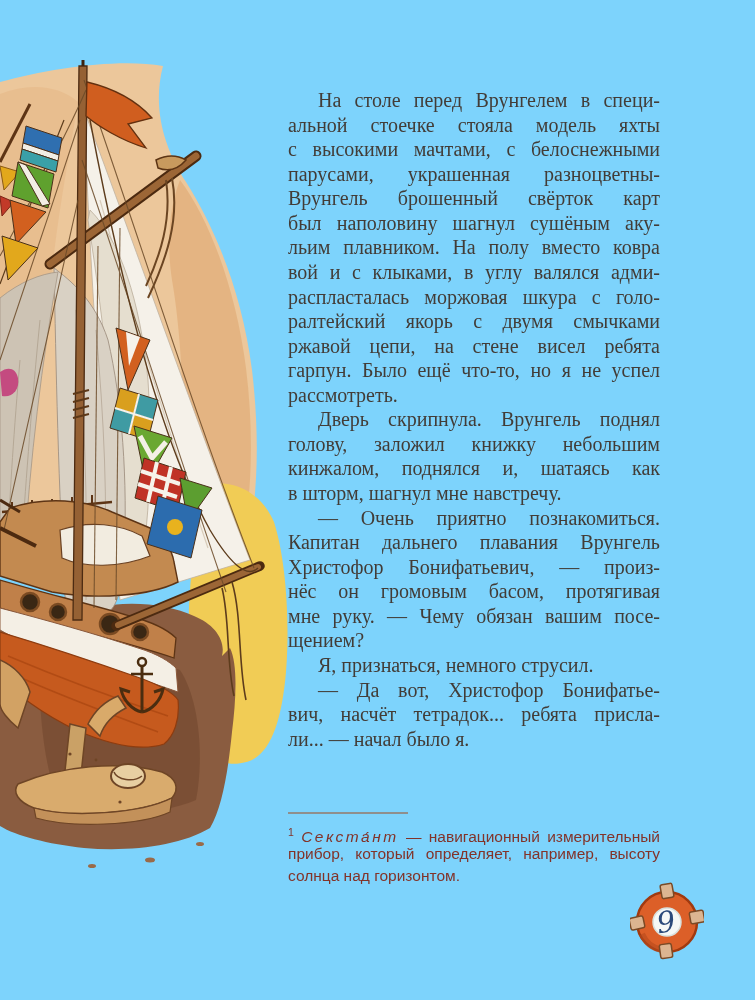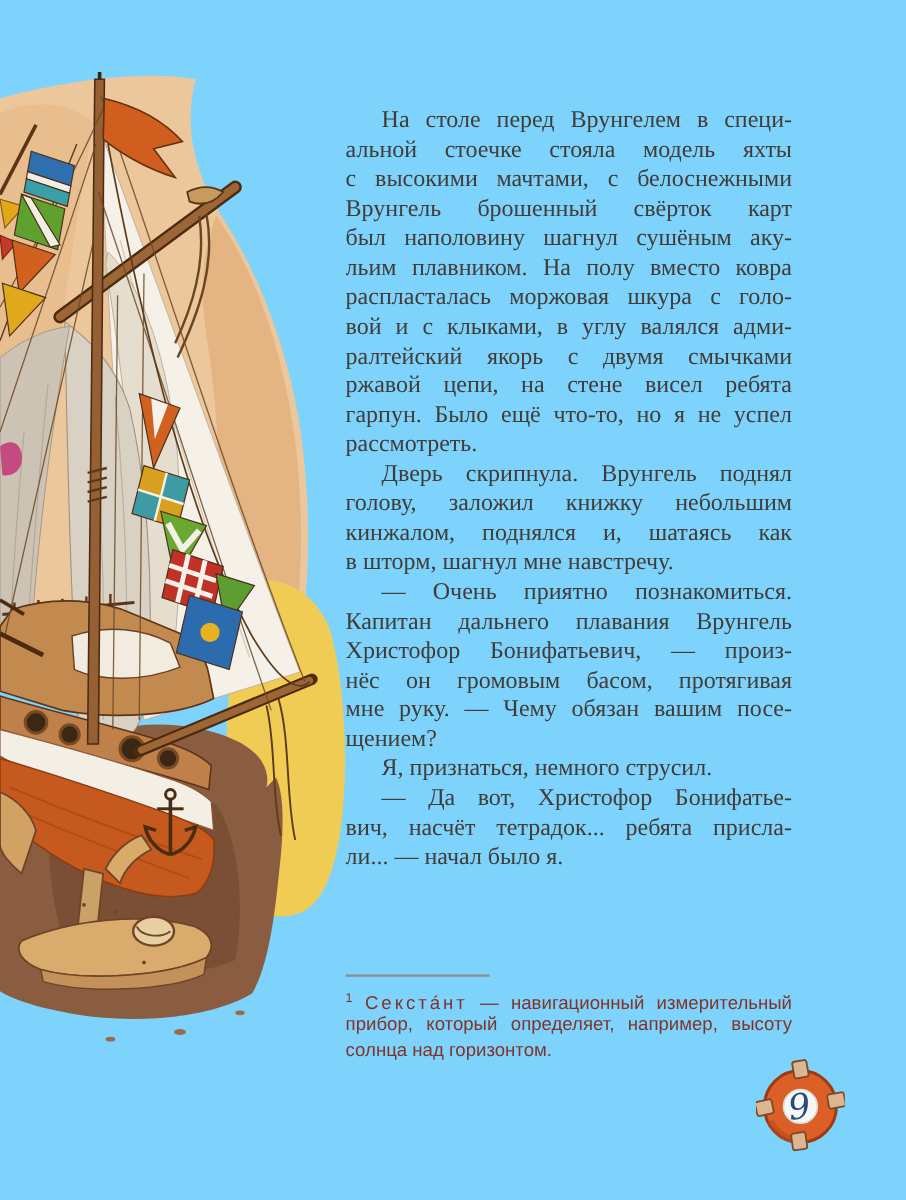--- a/index.html
+++ b/index.html
@@ -25,21 +25,21 @@
     border-top:2px solid #8f8f8d;
   }
   .footnote{
     position:absolute; left:288px; top:821px; width:372px;
     font-family:"Liberation Sans", sans-serif;
     font-size:15.5px; color:var(--footnote-text,#823329); font-weight:500;
   }
   .fn-line{height:22px; line-height:22px;}
   .fn-line.j{text-align:justify; text-align-last:justify;}
   .fn-marker{font-size:10.5px; vertical-align:6px;}
-  .fn-term{letter-spacing:2.5px;}
+  .fn-term{letter-spacing:2.5px;font-style:italic;}
   
   .pagenum{position:absolute; left:630px; top:882px; width:74px; height:80px;}
   .buoy-ring{fill:var(--lifebuoy-orange,#dc5f28);}
   .buoy-number{fill:var(--page-number,#2b4a7a);}
   .hull-orange{fill:var(--hull-orange,#c65a1e);}
 </style>
 </head>
 <body>
 
 <div class="page">
@@ -180,25 +180,26 @@
 
       <path d="M87,22 C112,28 136,40 152,58 L128,64 L146,88 C120,80 98,66 86,56 Z" fill="#d05e1f" stroke="#63300f" stroke-width="1.3"></path>
     </svg>
   </div>
 
   <div class="text-column">
       <div>
         <div class="line j ind">На столе перед Врунгелем в специ-</div>
         <div class="line j">альной стоечке стояла модель яхты</div>
         <div class="line j">с высокими мачтами, с белоснежными</div>
+        <div class="line j">парусами, украшенная разноцветны-</div>
         <div class="line j">Врунгель брошенный свёрток карт</div>
         <div class="line j">был наполовину шагнул сушёным аку-</div>
         <div class="line j">льим плавником. На полу вместо ковра</div>
+        <div class="line j">вой и с клыками, в углу валялся адми-</div>
         <div class="line j">распласталась моржовая шкура с голо-</div>
-        <div class="line j">вой и с клыками, в углу валялся адми-</div>
         <div class="line j">ралтейский якорь с двумя смычками</div>
         <div class="line j">ржавой цепи, на стене висел ребята</div>
         <div class="line j">гарпун. Было ещё что-то, но я не успел</div>
         <div class="line">рассмотреть.</div>
       </div>
       <div>
         <div class="line j ind">Дверь скрипнула. Врунгель поднял</div>
         <div class="line j">голову, заложил книжку небольшим</div>
         <div class="line j">кинжалом, поднялся и, шатаясь как</div>
         <div class="line">в шторм, шагнул мне навстречу.</div>

